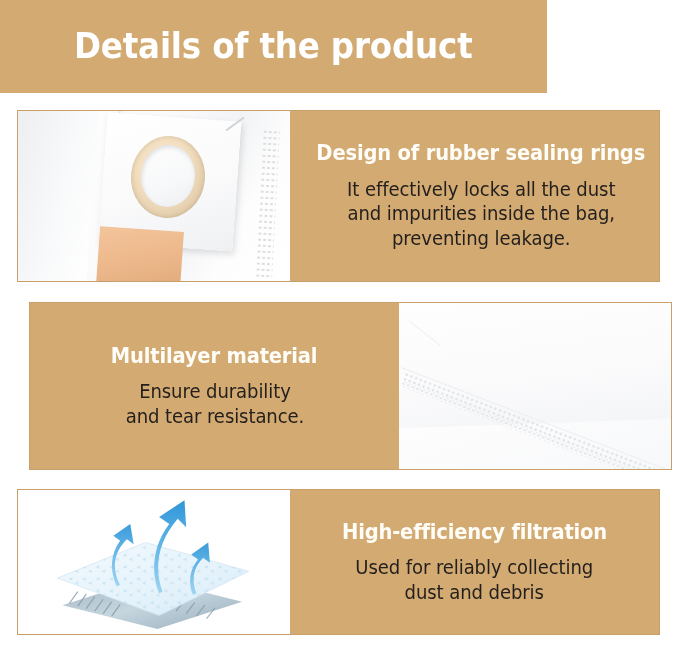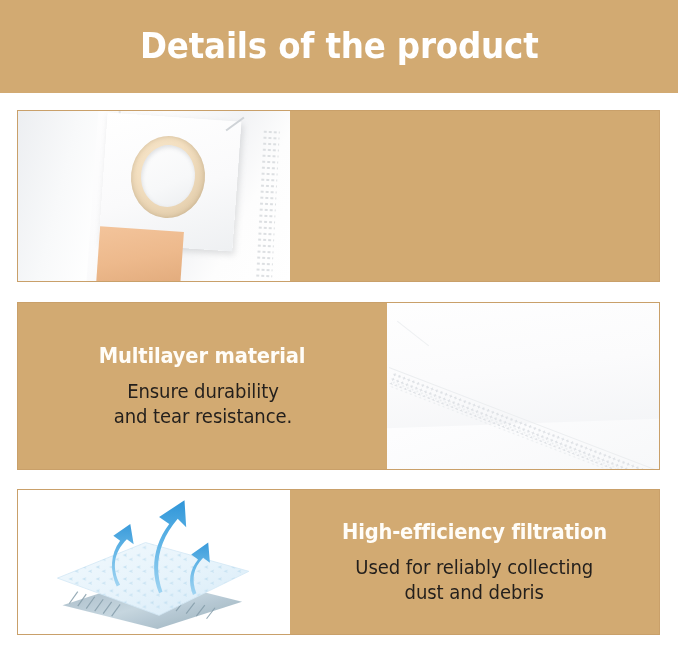--- a/index.html
+++ b/index.html
@@ -19,21 +19,21 @@
     width: 679px;
     height: 660px;
     background: #ffffff;
   }
 
   
   .header-band {
     position: absolute;
     left: 0;
     top: 0;
-    width: 678px;
+    width: 547px;
     height: 93px;
     background: #d2aa72;
     display: flex;
     align-items: center;
     justify-content: center;
   }
   .header-title {
     color: #ffffff;
     font-family: "DejaVu Sans", sans-serif;
     font-size: 35px;
@@ -60,21 +60,21 @@
     border: 1px solid #c9a06a;
     background: #d2aa72;
     box-sizing: border-box;
     display: flex;
     overflow: hidden;
   }
   .panel-1 { top: 17px;  height: 172px; }
   .panel-2 { top: 209px; height: 168px; }
   .panel-3 { top: 396px; height: 146px; }
 
-  .panel.reverse { flex-direction: row-reverse; }
+  .panel.reverse { flex-direction: row-reverse; margin-left: 12px; }
 
   .panel-image {
     width: 272px;
     flex: 0 0 272px;
     background: #ffffff;
     position: relative;
     overflow: hidden;
   }
   .panel-text {
     flex: 1 1 auto;
@@ -251,20 +251,28 @@
       <div class="panel-image">
         <div class="img-bag">
           <div class="bag-fold-left"></div>
           <div class="bag-body-edge"></div>
           <div class="bag-perf-strip"></div>
           <div class="bag-collar"></div>
           <div class="bag-ring-outer"></div>
           <div class="bag-ring-inner"></div>
           <div class="bag-tab"></div>
           <div class="bag-corner-mark"></div>
+        </div>
+      </div>
+      <div class="panel-text">
+        <div class="panel-heading">Design of rubber sealing rings</div>
+        <div class="panel-body">
+          <span class="line">It effectively locks all the dust</span>
+          <span class="line">and impurities inside the bag,</span>
+          <span class="line">preventing leakage.</span>
         </div>
       </div>
     </div>
 
     <div class="panel panel-2 reverse">
       <div class="panel-image">
         <div class="img-fabric">
           <div class="fabric-upper"></div>
           <div class="fabric-edge-line"></div>
           <div class="fabric-seam"></div>

